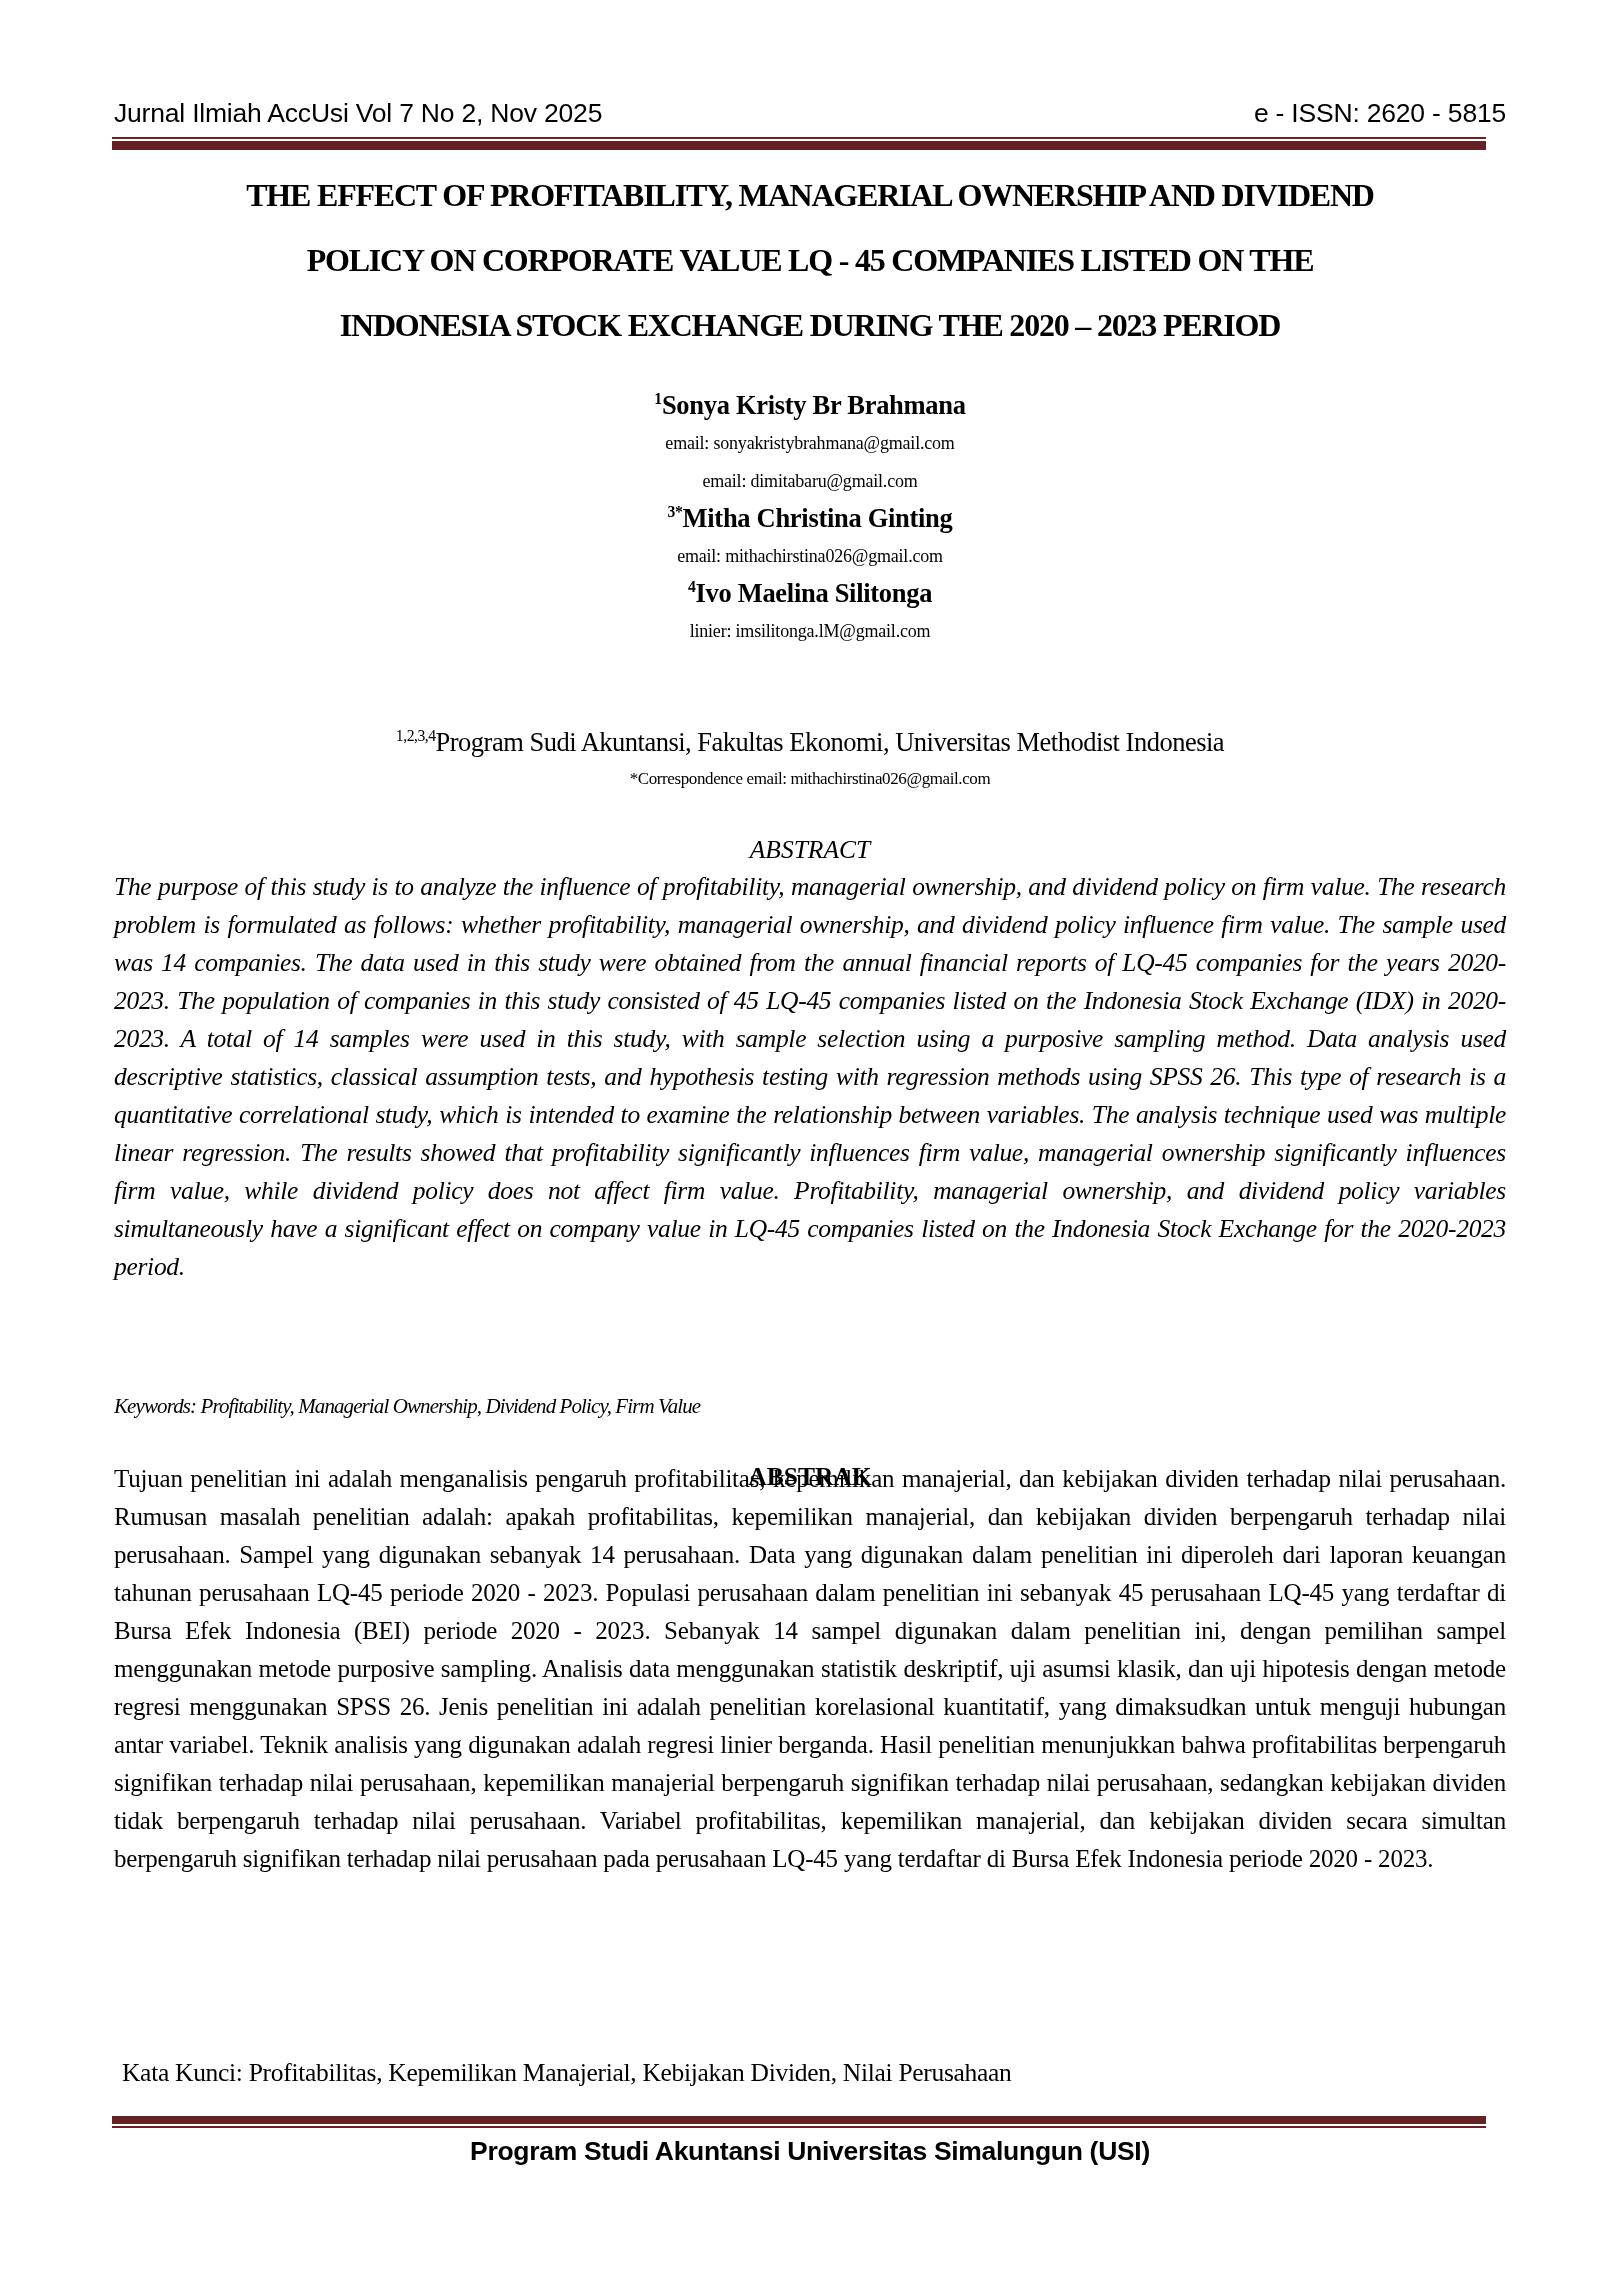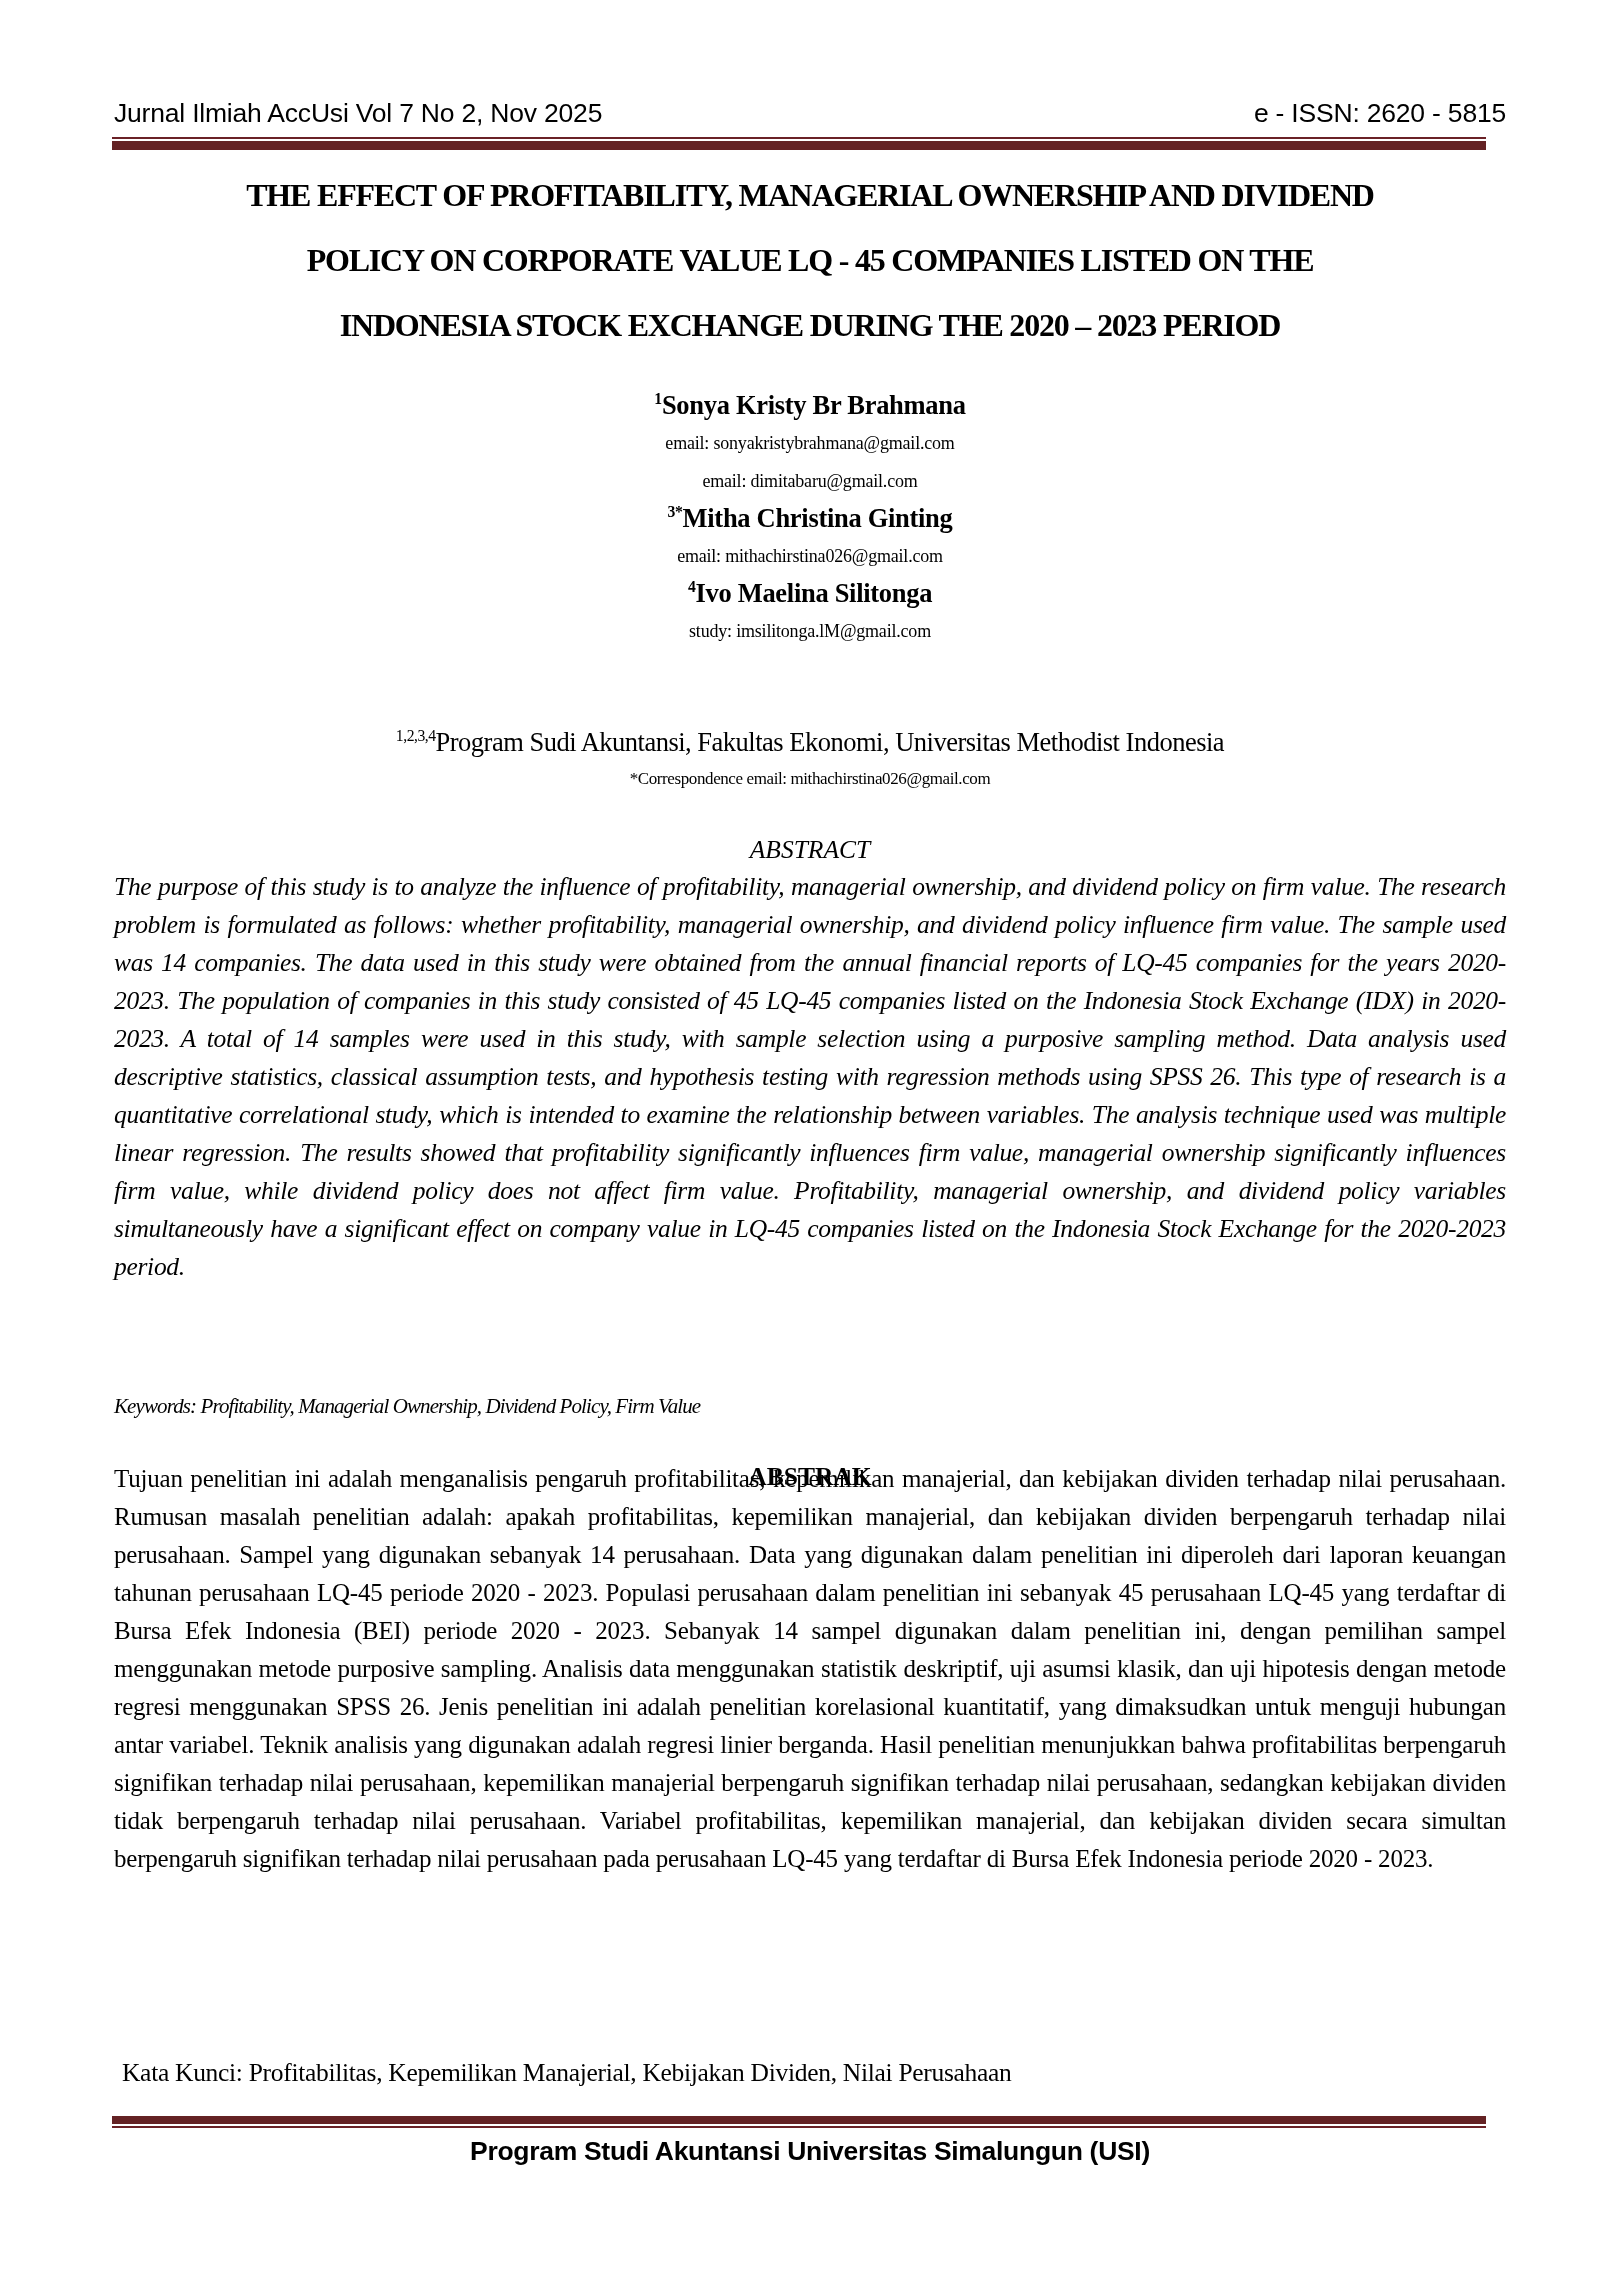--- a/index.html
+++ b/index.html
@@ -76,21 +76,21 @@
     <div>INDONESIA STOCK EXCHANGE DURING THE 2020 – 2023 PERIOD</div>
   </div>
 
   <div class="authors">
     <div class="author-name"><sup>1</sup><span>Sonya Kristy Br Brahmana</span></div>
     <div class="author-email">email: sonyakristybrahmana@gmail.com</div>
     <div class="author-email">email: dimitabaru@gmail.com</div>
     <div class="author-name"><sup>3*</sup><span>Mitha Christina Ginting</span></div>
     <div class="author-email">email: mithachirstina026@gmail.com</div>
     <div class="author-name"><sup>4</sup><span>Ivo Maelina Silitonga</span></div>
-    <div class="author-email">study: imsilitonga.lM@gmail.com</div>
+    <div class="author-email">linier: imsilitonga.lM@gmail.com</div>
   </div>
 
   <div class="affil">
     <div class="affil-line"><sup>1,2,3,4</sup><span>Program Sudi Akuntansi, Fakultas Ekonomi, Universitas Methodist Indonesia</span></div>
     <div class="corr-line">*Correspondence email: mithachirstina026@gmail.com</div>
   </div>
 
   <div class="abstract-head">ABSTRACT</div>
   <div class="abstract-body">The purpose of this study is to analyze the influence of profitability, managerial ownership, and dividend policy on firm value. The research problem is formulated as follows: whether profitability, managerial ownership, and dividend policy influence firm value. The sample used was 14 companies. The data used in this study were obtained from the annual financial reports of LQ-45 companies for the years 2020-2023. The population of companies in this study consisted of 45 LQ-45 companies listed on the Indonesia Stock Exchange (IDX) in 2020-2023. A total of 14 samples were used in this study, with sample selection using a purposive sampling method. Data analysis used descriptive statistics, classical assumption tests, and hypothesis testing with regression methods using SPSS 26. This type of research is a quantitative correlational study, which is intended to examine the relationship between variables. The analysis technique used was multiple linear regression. The results showed that profitability significantly influences firm value, managerial ownership significantly influences firm value, while dividend policy does not affect firm value. Profitability, managerial ownership, and dividend policy variables simultaneously have a significant effect on company value in LQ-45 companies listed on the Indonesia Stock Exchange for the 2020-2023 period.</div>
   <div class="keywords">Keywords: Profitability, Managerial Ownership, Dividend Policy, Firm Value</div>

